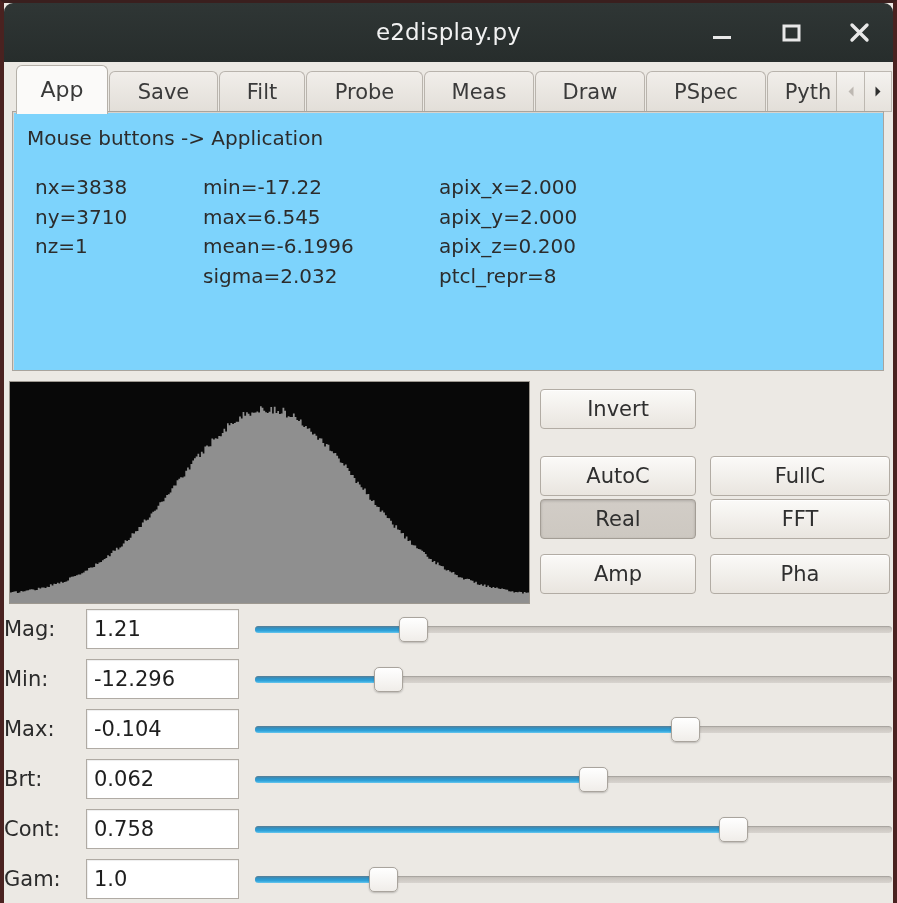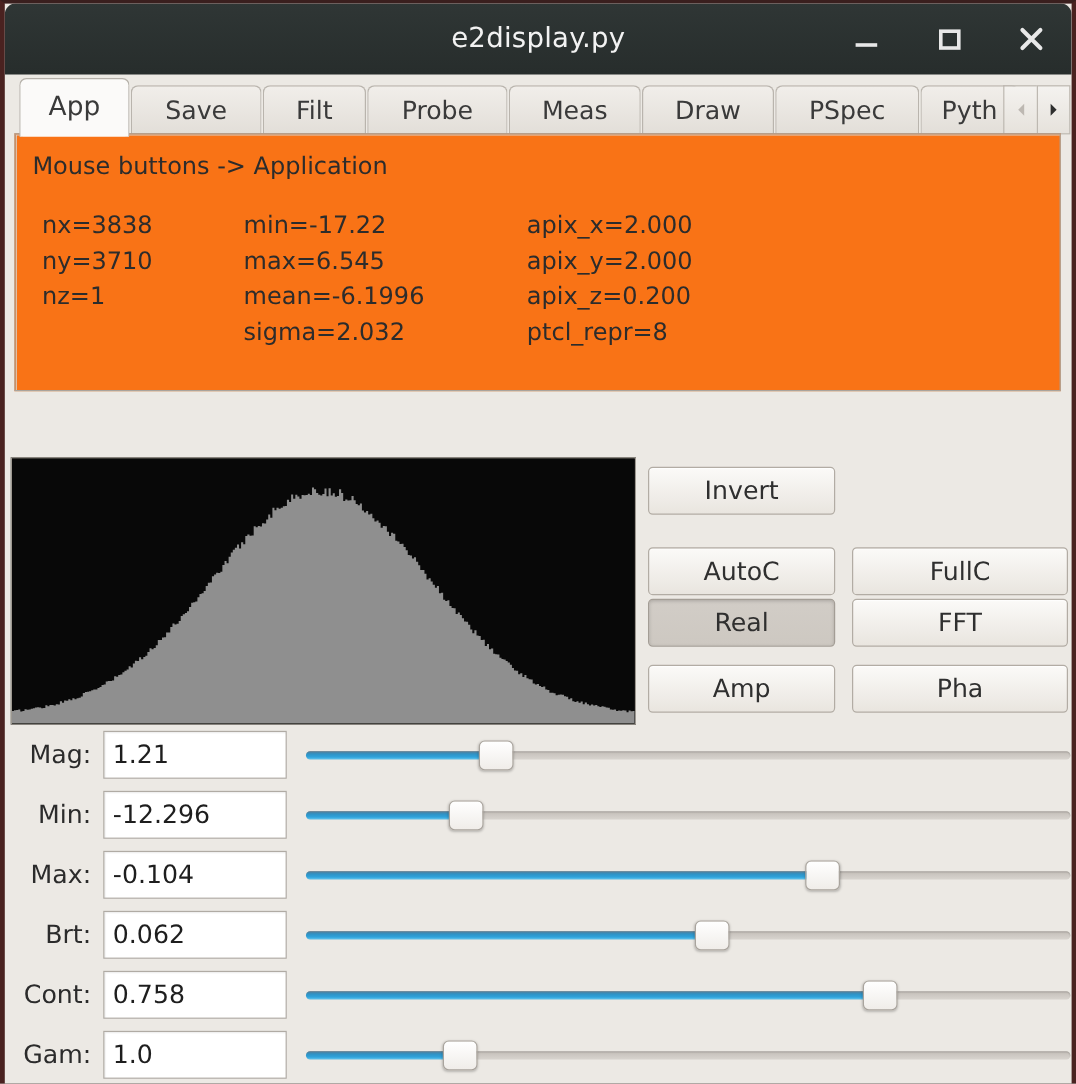--- a/index.html
+++ b/index.html
@@ -101,23 +101,23 @@
   #tab-scroll-right { left: 856px; }
   .tabscroll .arrow {
     position: absolute; left: 50%; top: 50%;
     transform: translate(-50%,-50%);
   }
 
   
   #infopanel {
     position: absolute;
     left: 8px; top: 108px;
-    width: 872px; height: 215px;
-    box-sizing: border-box;
-    background: #f97316;
+    width: 872px; height: 260px;
+    box-sizing: border-box;
+    background: #7dd3fc;
     border: 1px solid #a9a49d;
     box-shadow: inset 1px 1px 0 #d8d4ce;
   }
   #mouse-mode {
     position: absolute;
     left: 14px; top: 14px;
     font-size: 20px;
     color: #2c2c2c;
   }
   #stats {
@@ -201,21 +201,21 @@
     position: absolute;
     left: 0; top: 606px;
     width: 889px; height: 297px;
   }
   .srow { position: absolute; left: 0; width: 889px; height: 50px; }
   .slabel {
     position: absolute;
     left: 0; top: 0;
     width: 72px; height: 40px;
     line-height: 40px;
-    text-align: right;
+    text-align: left;
     font-size: 21px;
     color: #2b2b2b;
   }
   .sfield {
     position: absolute;
     left: 82px; top: 0;
     width: 153px; height: 40px;
     box-sizing: border-box;
     background: #ffffff;
     border: 1px solid #b0aba4;

